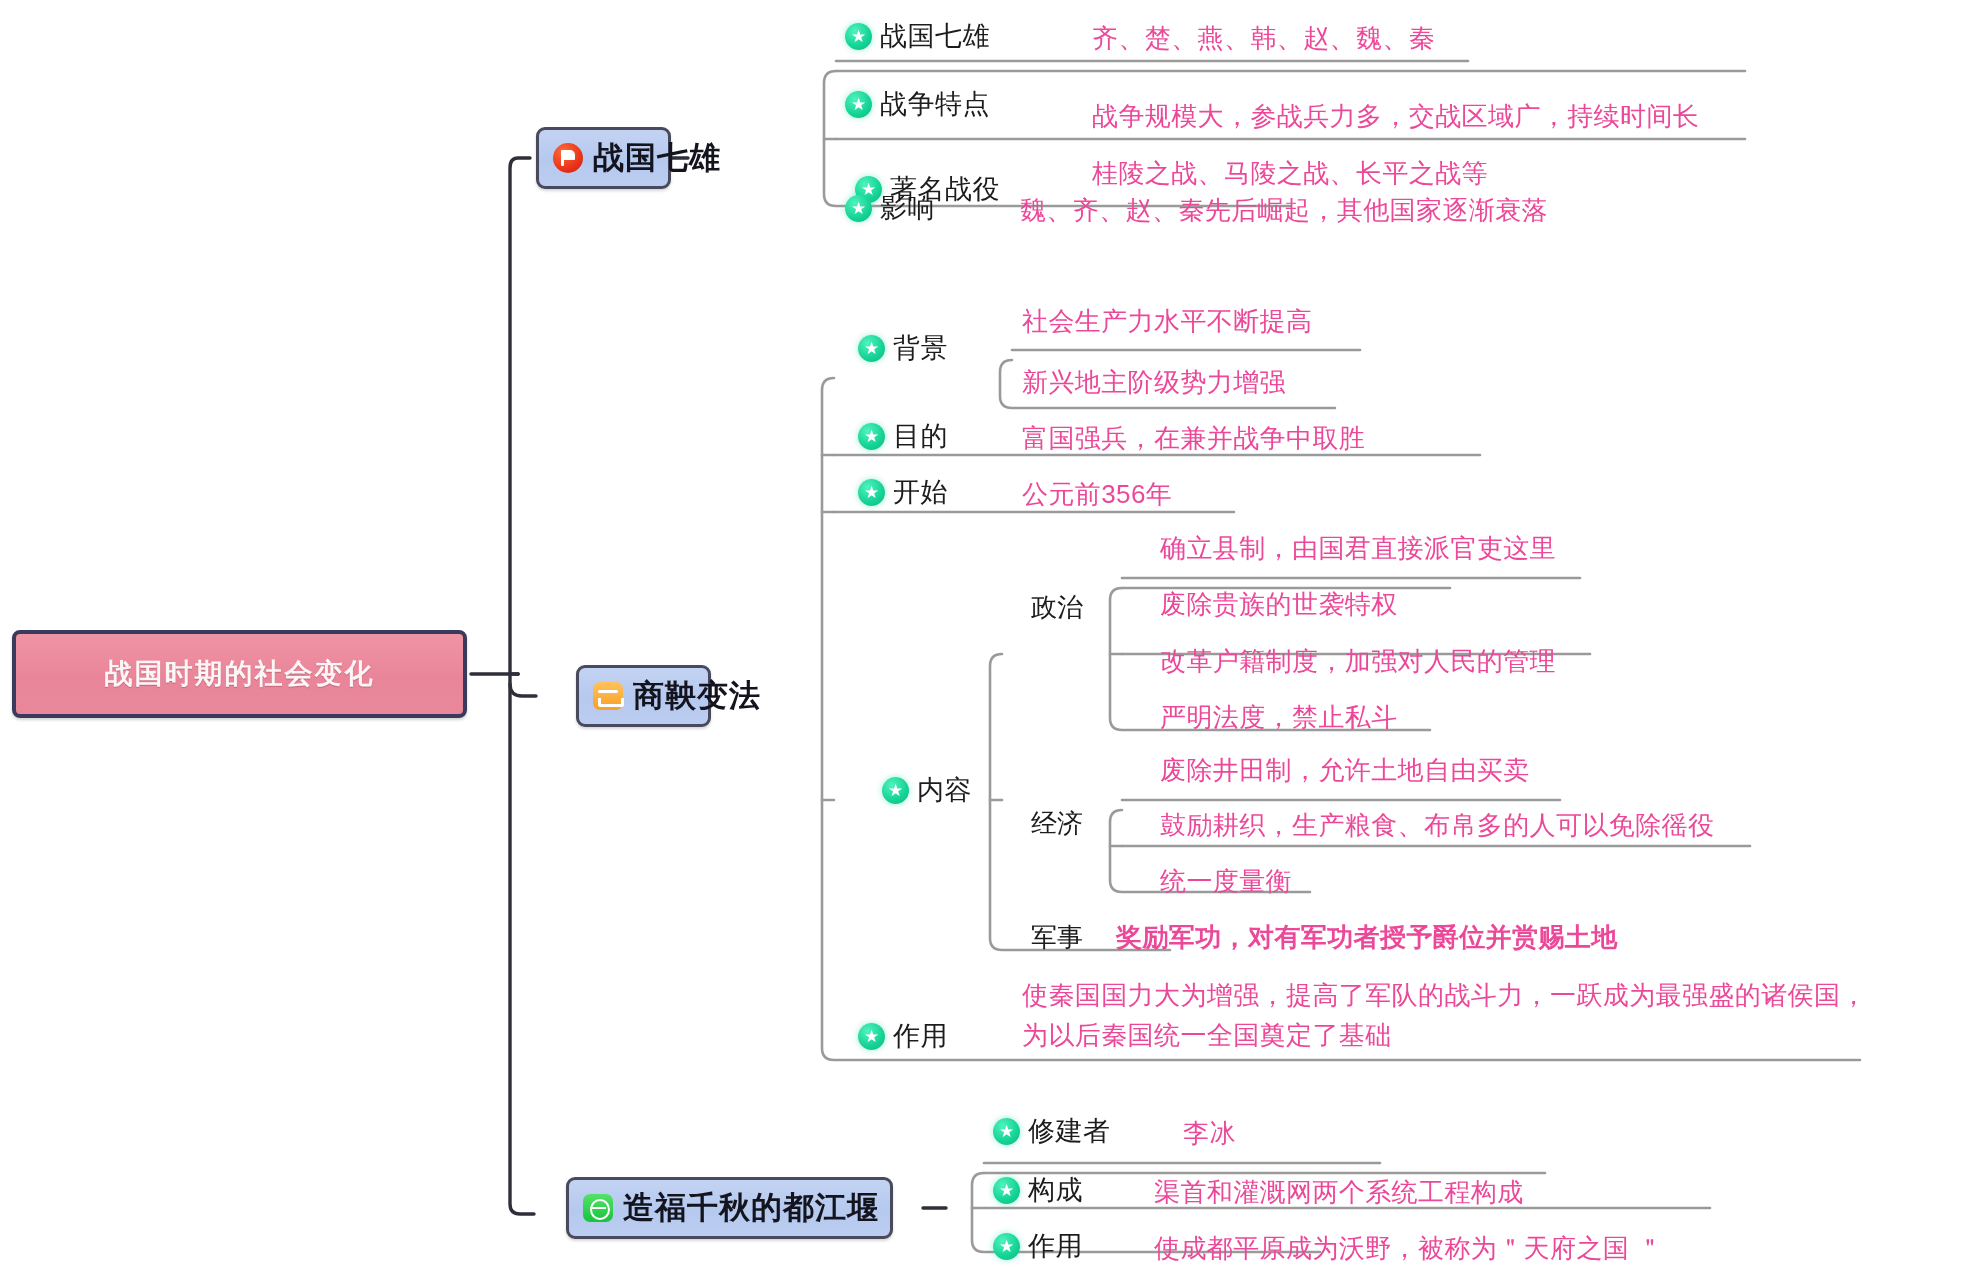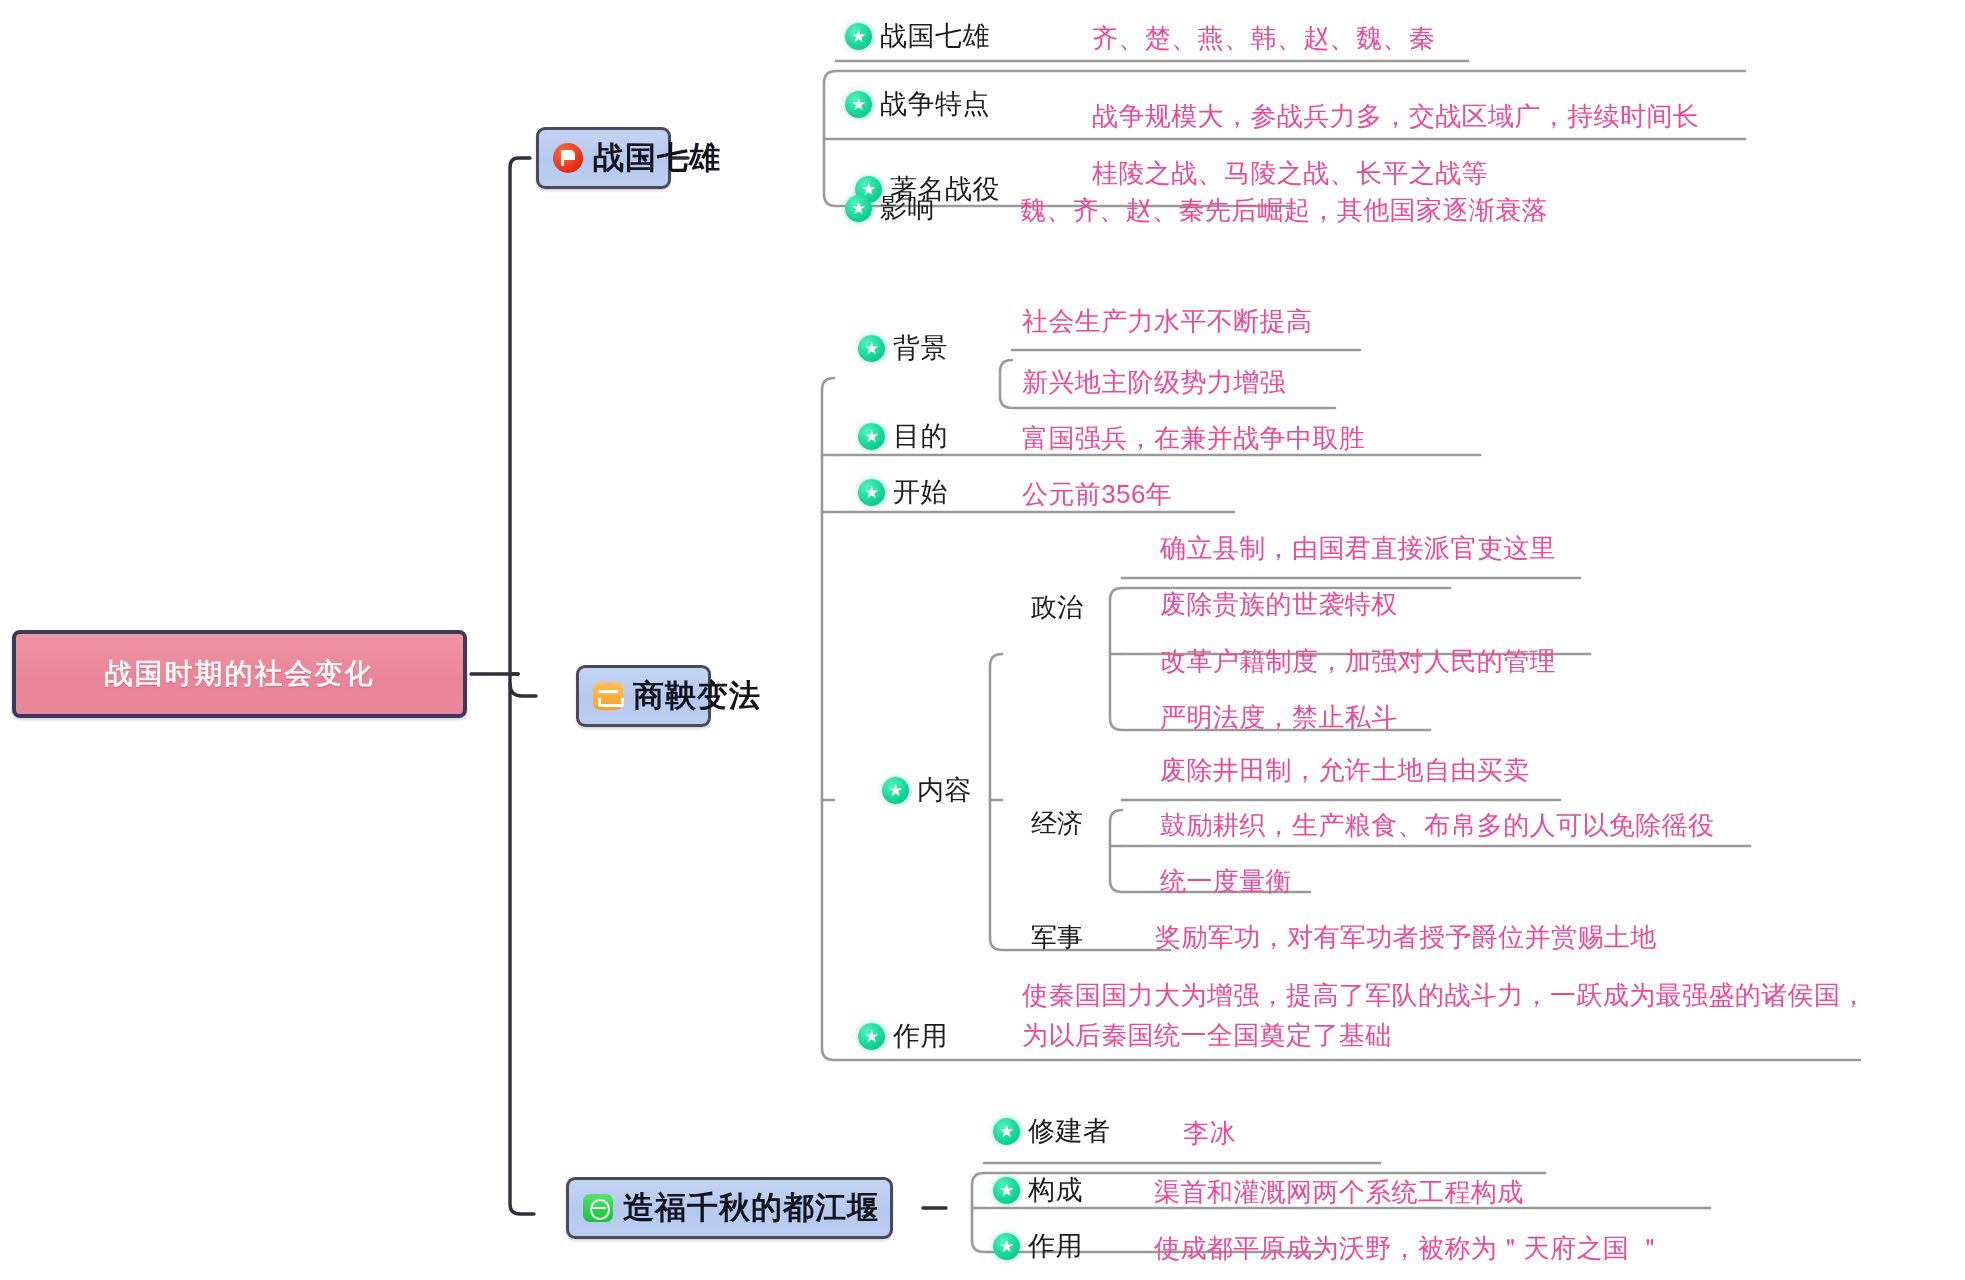--- a/index.html
+++ b/index.html
@@ -304,21 +304,21 @@
   <div class="leaftext" style="left:1160px; top:587px;">废除贵族的世袭特权</div>
   <div class="leaftext" style="left:1160px; top:644px;">改革户籍制度，加强对人民的管理</div>
   <div class="leaftext" style="left:1160px; top:700px;">严明法度，禁止私斗</div>
 
   <div class="plainlabel" style="left:1031px; top:806px;">经济</div>
   <div class="leaftext" style="left:1160px; top:753px;">废除井田制，允许土地自由买卖</div>
   <div class="leaftext" style="left:1160px; top:808px;">鼓励耕织，生产粮食、布帛多的人可以免除徭役</div>
   <div class="leaftext" style="left:1160px; top:864px;">统一度量衡</div>
 
   <div class="plainlabel" style="left:1031px; top:920px;">军事</div>
-  <div class="leaftext" style="left:1155px; top:920px;">奖励军功，对有军功者授予爵位并赏赐土地</div>
+  <div class="leaftext" style="left:1116px; top:920px;font-weight:bold;">奖励军功，对有军功者授予爵位并赏赐土地</div>
 
   <div class="node" style="left:858px; top:1018px;">
     <span class="key">
       <span class="star"></span>
       <span class="kt">作用</span>
     </span>
   </div>
   <div class="leaftext wrap" style="left:1022px; top:975px; width:860px;">使秦国国力大为增强，提高了军队的战斗力，一跃成为最强盛的诸侯国，为以后秦国统一全国奠定了基础</div>
 
   <div class="branch-node" style="left:566px; top:1177px; width:327px;">

